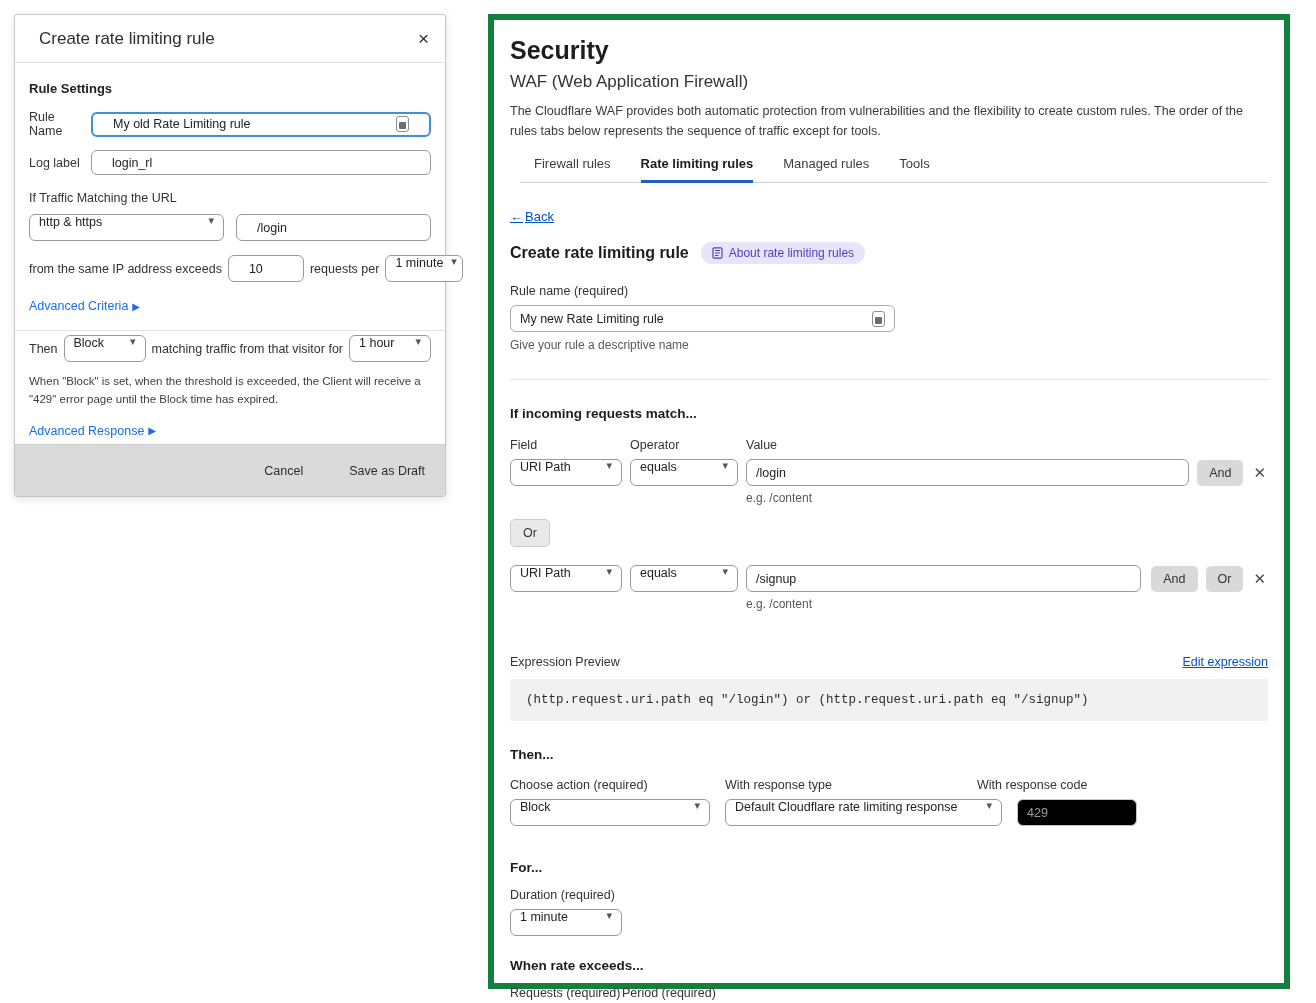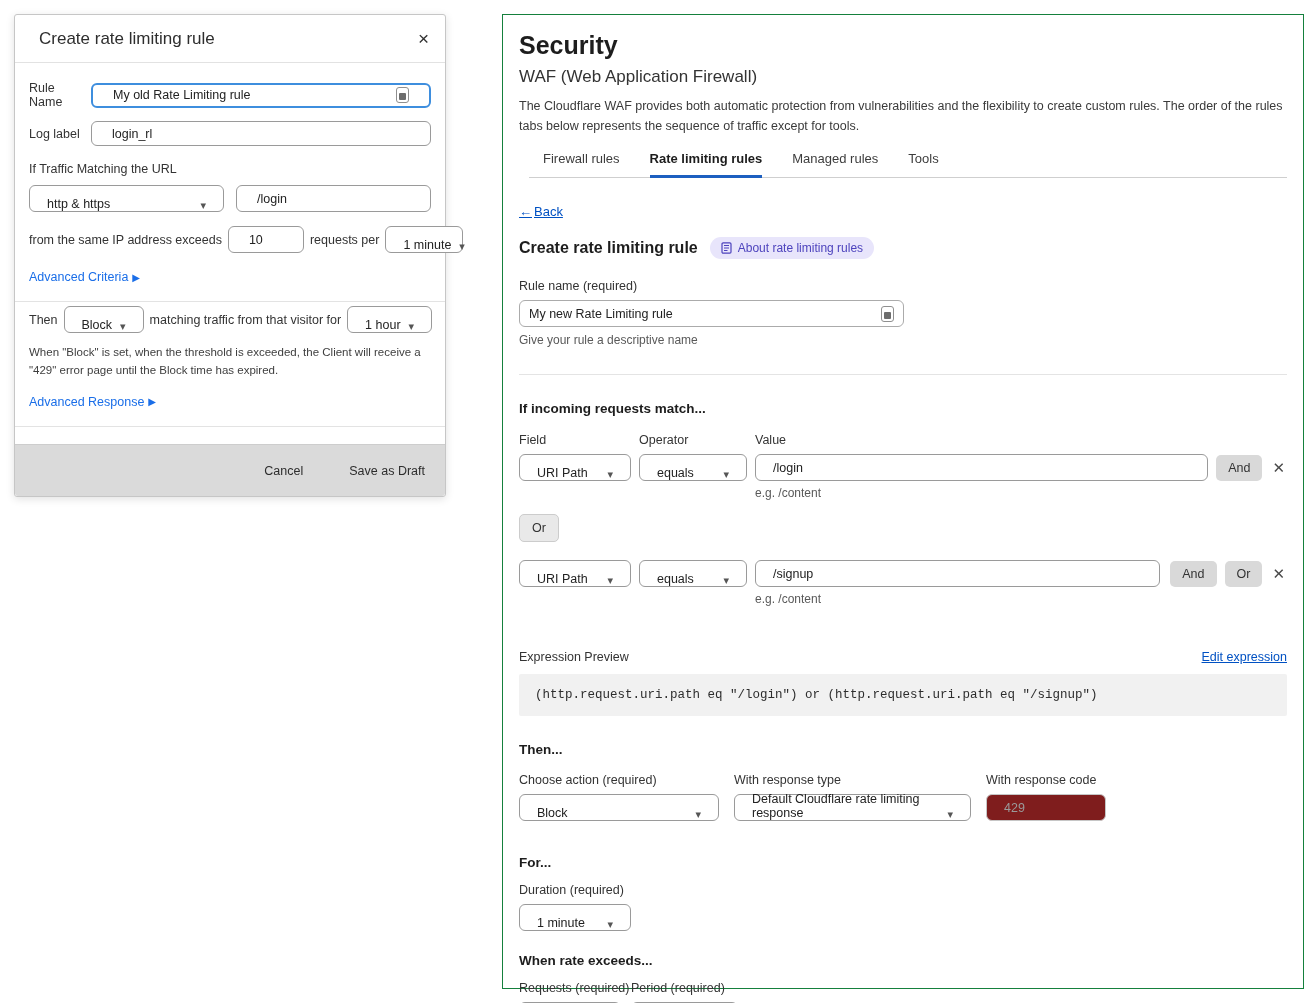--- a/index.html
+++ b/index.html
@@ -2,22 +2,22 @@
 <html><head>
 <meta charset="utf-8">
 <style>
   * { box-sizing: border-box; margin: 0; padding: 0; }
   html, body { width: 1316px; height: 1003px; background: #ffffff;
     font-family: "Liberation Sans", sans-serif; color: #222; }
 
   
   .select, .tinput {
     border: 1px solid #9a9a9a; border-radius: 6px; background: #fff;
-    height: 27px; display: flex; align-items: flex-end;
-    font-size: 12.5px; color: #222; padding: 0 17px; position: relative;
+    height: 27px; display: flex; align-items: flex-start;
+    font-size: 12.5px; color: #222; padding: 0 9px; position: relative;
   }
   .select { justify-content: space-between; cursor: pointer; }
   .caret { color: #555; font-size: 11px; margin-left: 8px; line-height: 1; }
   input.raw {
     border: none; outline: none; background: transparent; flex: 1;
     font-family: "Liberation Sans", sans-serif; font-size: 12.5px; color: #222;
     width: 100%; height: 100%;
   }
   .btn-gray {
     background: #d9d9d9; border: none; border-radius: 5px;
@@ -65,22 +65,22 @@
     line-height: 1.55; max-width: 398px; }
   .modal-footer { position: absolute; left: 0; right: 0; bottom: 0; height: 52px;
     background: #dadada; border-top: 1px solid #cdcdcd; border-radius: 0 0 3px 3px;
     display: flex; align-items: center; justify-content: flex-end; gap: 46px;
     padding-right: 20px; }
   .footer-btn { background: none; border: none; font-size: 12.5px; color: #2d2d2d;
     cursor: pointer; font-family: "Liberation Sans", sans-serif; text-align: right; }
 
   
   .panel {
-    position: absolute; left: 502px; top: 14px; width: 802px; height: 975px;
-    background: #fff; border: 1px solid #15803d; padding: 14px 16px;
+    position: absolute; left: 488px; top: 14px; width: 802px; height: 975px;
+    background: #fff; border: 6px solid #15803d; padding: 14px 16px;
   }
   .p-title { font-size: 25px; font-weight: 700; color: #1d1d1d; margin-top: 2px; }
   .p-subtitle { font-size: 17px; font-weight: 400; color: #333; margin-top: 7px; }
   .p-desc { font-size: 12.5px; color: #3a3a3a; line-height: 1.6; margin-top: 9px; }
   .tabs { display: flex; gap: 30px; margin-top: 15px; margin-left: 10px;
     border-bottom: 1px solid #cfcfcf; padding-left: 14px; }
   .tab { font-size: 13px; color: #3d3d3d; padding-bottom: 9px; cursor: pointer;
     border-bottom: 3px solid transparent; margin-bottom: -1px; }
   .tab.active { color: #1c1c1c; font-weight: 700; border-bottom-color: #1d5fc0; }
   .back-link { display: inline-flex; align-items: center; gap: 2px;
@@ -106,32 +106,33 @@
   .hint-row { margin-left: 236px; margin-top: 5px; }
   .expr-header { display: flex; justify-content: space-between; align-items: center;
     margin-top: 44px; }
   .link-underline { color: #0051c3; font-size: 12.5px; text-decoration: underline;
     cursor: pointer; }
   .code-box { margin-top: 10px; background: #f1f1f1; border-radius: 2px;
     padding: 14px 16px; font-family: "Liberation Mono", monospace;
     font-size: 12.5px; color: #2d2d2d; }
   .then-labels { display: flex; margin-top: 16px; }
   .then-controls { display: flex; gap: 15px; margin-top: 7px; }
-  .disabled-input { background: #7f1d1d; border-color: #c6c6c6; color: #9a9a9a; }
+  .disabled-input { background: #000000; border-color: #c6c6c6; color: #9a9a9a; }
   .disabled-input input.raw { color: #9a9a9a; }
 </style>
 </head>
 <body>
 
 <div class="modal">
   <div class="modal-header">
     <span class="modal-title">Create rate limiting rule</span>
     <span class="modal-close">×</span>
   </div>
   <div class="modal-body">
+    <div class="m-section-heading">Rule Settings</div>
 
     <div class="m-field-row">
       <span class="m-field-label">Rule Name</span>
       <div class="m-input focused">
         <input class="raw" value="My old Rate Limiting rule" style="">
         <span class="autofill-icon"></span>
       </div>
     </div>
 
     <div class="m-field-row">
@@ -310,21 +311,21 @@
   <div class="then-labels">
     <span class="field-label" style="width:215px;">Choose action (required)</span>
     <span class="field-label" style="width:252px;">With response type</span>
     <span class="field-label">With response code</span>
   </div>
   <div class="then-controls">
     <div class="select" style="width:200px;">
       <span>Block</span>
       <span class="caret">▾</span>
     </div>
-    <div class="select" style="width:237px;">
+    <div class="select" style="width:277px;">
       <span>Default Cloudflare rate limiting response</span>
       <span class="caret">▾</span>
     </div>
     <div class="tinput disabled-input" style="width:120px;">
       <input class="raw" disabled="" value="429" style="">
     </div>
   </div>
 
   <div class="section-heading" style="margin-top:34px;">For...</div>
   <div class="field-label" style="margin-top:13px;">Duration (required)</div>

